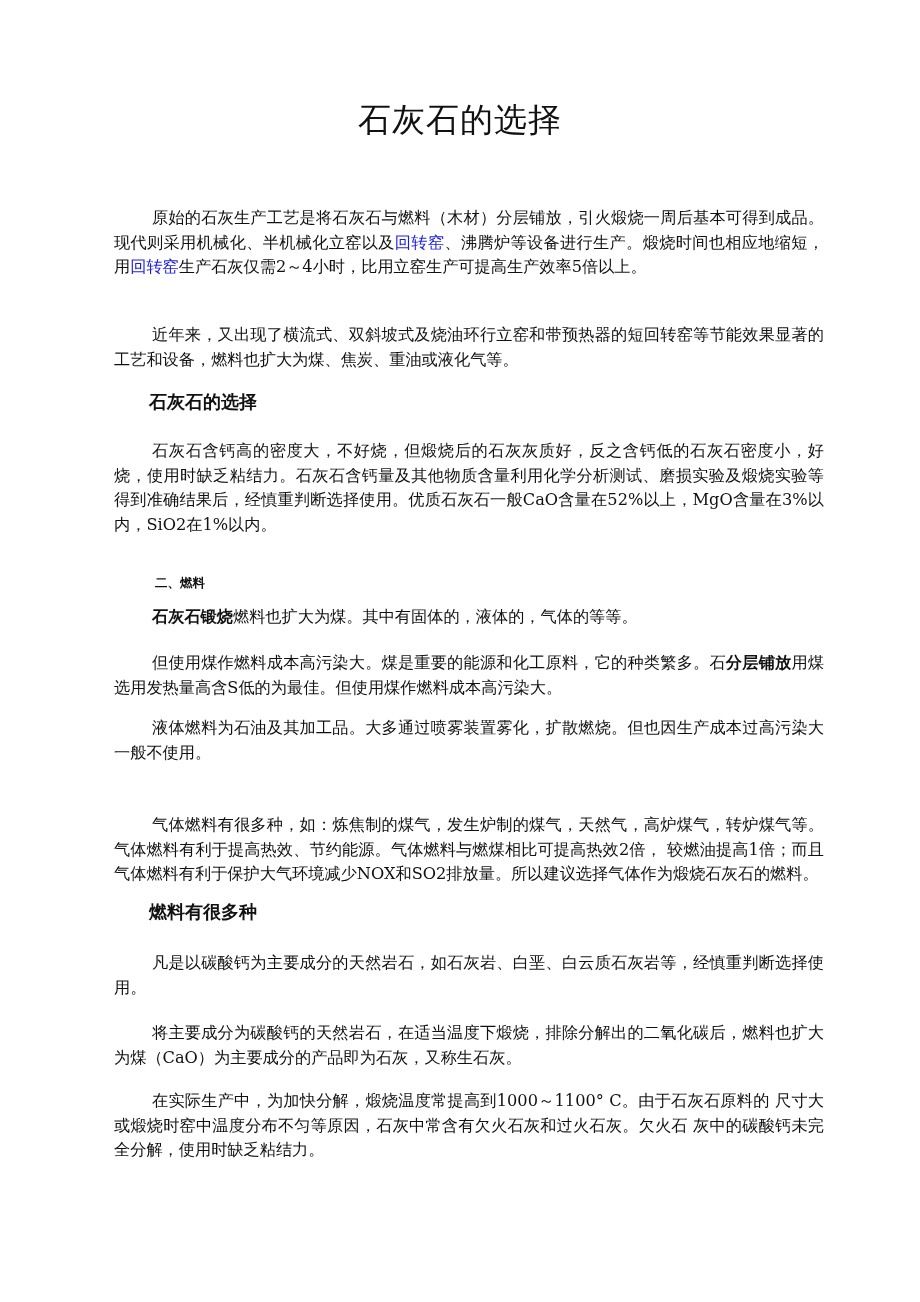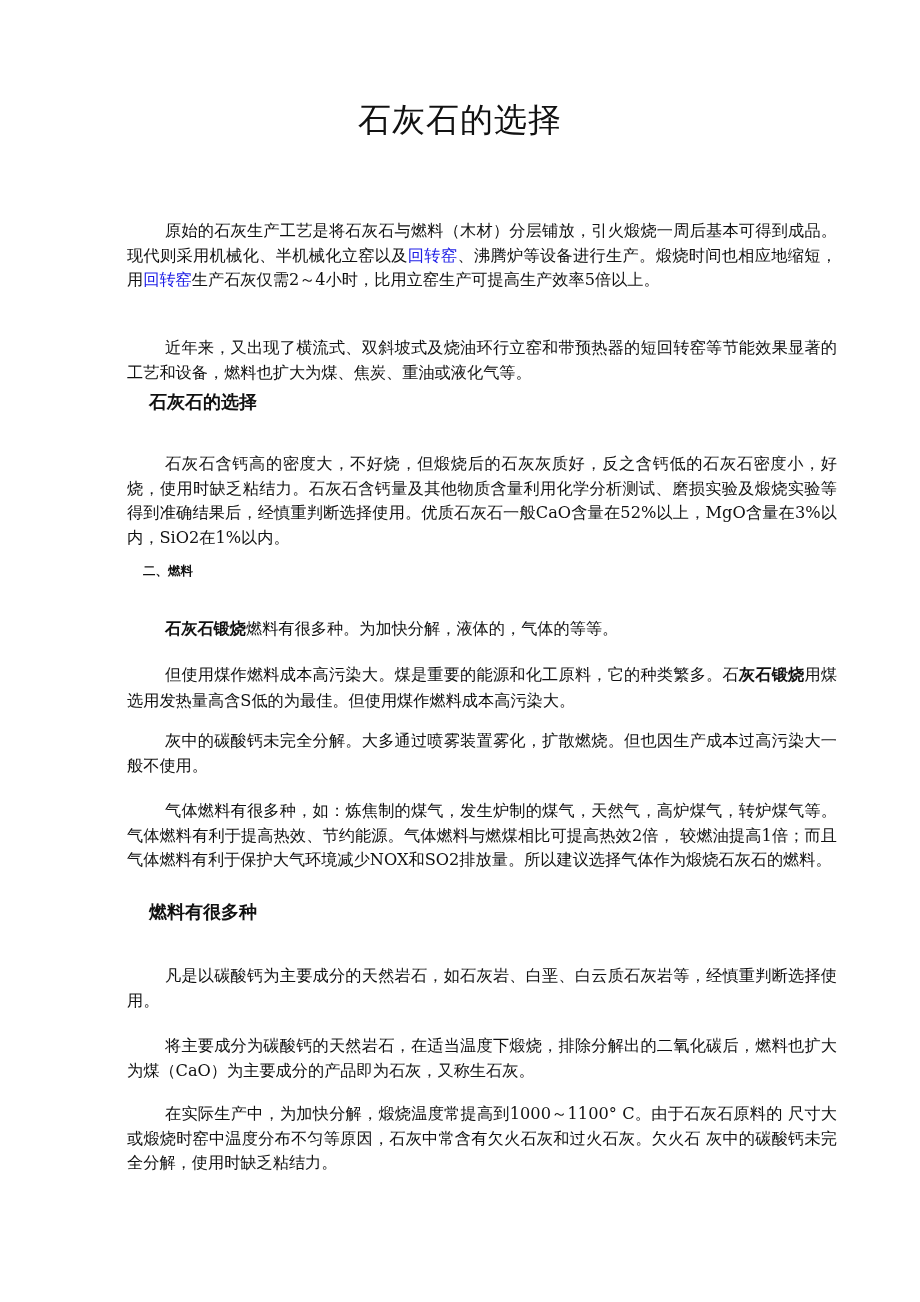--- a/index.html
+++ b/index.html
@@ -1,50 +1,50 @@
 <!DOCTYPE html>
 <html><head>
   <meta charset="utf-8">
   <style>
     html, body { margin: 0; padding: 0; background: #ffffff; }
     body { width: 920px; height: 1302px; position: relative; overflow: hidden;
       font-family: "DejaVu Serif", "Liberation Serif", serif; color: #111; }
     .title { position: absolute; top: 76px; left: 0; width: 920px; text-align: center;
       font-size: 33px; letter-spacing: 1px; font-weight: normal; }
     .para { position: absolute; left: 111px; width: 710px; font-size: 16.2px; line-height: 24.5px;
-      text-indent: 38px; margin: 16px; text-align: justify; }
+      text-indent: 38px; margin: 3px; text-align: justify; }
     .h2 { position: absolute; left: 149px; font-size: 18px; font-weight: bold; margin: 0;
       font-family: "DejaVu Sans", "Liberation Sans", sans-serif; }
-    .h3 { position: absolute; left: 143px; font-size: 12.5px; font-weight: bold; margin: 0;
+    .h3 { position: absolute; left: 143px; font-size: 12.5px; font-weight: bold; margin: 12px;
       font-family: "DejaVu Sans", "Liberation Sans", sans-serif; }
     .link { color: #1a1ae6; text-decoration: none; }
-    .bold { font-weight: bold; font-family: Liberation Mono, monospace; }
+    .bold { font-weight: bold; font-family: Liberation Sans, sans-serif; }
   </style>
 </head>
 <body>
 
 <h1 class="title">石灰石的选择</h1>
 
 <p class="para" style="top:203px"><span>原始的石灰生产工艺是将石灰石与燃料（木材）分层铺放，引火煅烧一周后基本可得到成品。现代则采用机械化、半机械化立窑以及</span><a class="link">回转窑</a><span>、沸腾炉等设备进行生产。煅烧时间也相应地缩短，用</span><a class="link">回转窑</a><span>生产石灰仅需2～4小时，比用立窑生产可提高生产效率5倍以上。</span></p>
 
 <p class="para" style="top:320px">近年来，又出现了横流式、双斜坡式及烧油环行立窑和带预热器的短回转窑等节能效果显著的工艺和设备，燃料也扩大为煤、焦炭、重油或液化气等。</p>
 
 <h2 class="h2" style="top:390px">石灰石的选择</h2>
 
 <p class="para" style="top:436px">石灰石含钙高的密度大，不好烧，但煅烧后的石灰灰质好，反之含钙低的石灰石密度小，好烧，使用时缺乏粘结力。石灰石含钙量及其他物质含量利用化学分析测试、磨损实验及煅烧实验等得到准确结果后，经慎重判断选择使用。优质石灰石一般CaO含量在52%以上，MgO含量在3%以内，SiO2在1%以内。</p>
 
 <h3 class="h3" style="top:563px">二、燃料</h3>
 
-<p class="para" style="top:601px"><span class="bold">石灰石锻烧</span><span>燃料有很多种。为加快分解，液体的，气体的等等。</span></p>
+<p class="para" style="top:601px"><span class="bold">石灰石锻烧</span><span>燃料也扩大为煤。其中有固体的，液体的，气体的等等。</span></p>
 
-<p class="para" style="top:647px"><span>但使用煤作燃料成本高污染大。煤是重要的能源和化工原料，它的种类繁多。石</span><span class="bold">灰石锻烧</span><span>用煤选用发热量高含S低的为最佳。但使用煤作燃料成本高污染大。</span></p>
+<p class="para" style="top:647px"><span>但使用煤作燃料成本高污染大。煤是重要的能源和化工原料，它的种类繁多。石</span><span class="bold">分层铺放</span><span>用煤选用发热量高含S低的为最佳。但使用煤作燃料成本高污染大。</span></p>
 
-<p class="para" style="top:713px">灰中的碳酸钙未完全分解。大多通过喷雾装置雾化，扩散燃烧。但也因生产成本过高污染大一般不使用。</p>
+<p class="para" style="top:713px">液体燃料为石油及其加工品。大多通过喷雾装置雾化，扩散燃烧。但也因生产成本过高污染大一般不使用。</p>
 
-<p class="para" style="top:783px">气体燃料有很多种，如：炼焦制的煤气，发生炉制的煤气，天然气，高炉煤气，转炉煤气等。气体燃料有利于提高热效、节约能源。气体燃料与燃煤相比可提高热效2倍， 较燃油提高1倍；而且气体燃料有利于保护大气环境减少NOX和SO2排放量。所以建议选择气体作为煅烧石灰石的燃料。</p>
+<p class="para" style="top:810px">气体燃料有很多种，如：炼焦制的煤气，发生炉制的煤气，天然气，高炉煤气，转炉煤气等。气体燃料有利于提高热效、节约能源。气体燃料与燃煤相比可提高热效2倍， 较燃油提高1倍；而且气体燃料有利于保护大气环境减少NOX和SO2排放量。所以建议选择气体作为煅烧石灰石的燃料。</p>
 
 <h2 class="h2" style="top:900px">燃料有很多种</h2>
 
 <p class="para" style="top:948px">凡是以碳酸钙为主要成分的天然岩石，如石灰岩、白垩、白云质石灰岩等，经慎重判断选择使用。</p>
 
 <p class="para" style="top:1018px">将主要成分为碳酸钙的天然岩石，在适当温度下煅烧，排除分解出的二氧化碳后，燃料也扩大为煤（CaO）为主要成分的产品即为石灰，又称生石灰。</p>
 
 <p class="para" style="top:1086px">在实际生产中，为加快分解，煅烧温度常提高到1000～1100° C。由于石灰石原料的 尺寸大或煅烧时窑中温度分布不匀等原因，石灰中常含有欠火石灰和过火石灰。欠火石 灰中的碳酸钙未完全分解，使用时缺乏粘结力。</p>
 
 </body></html>

